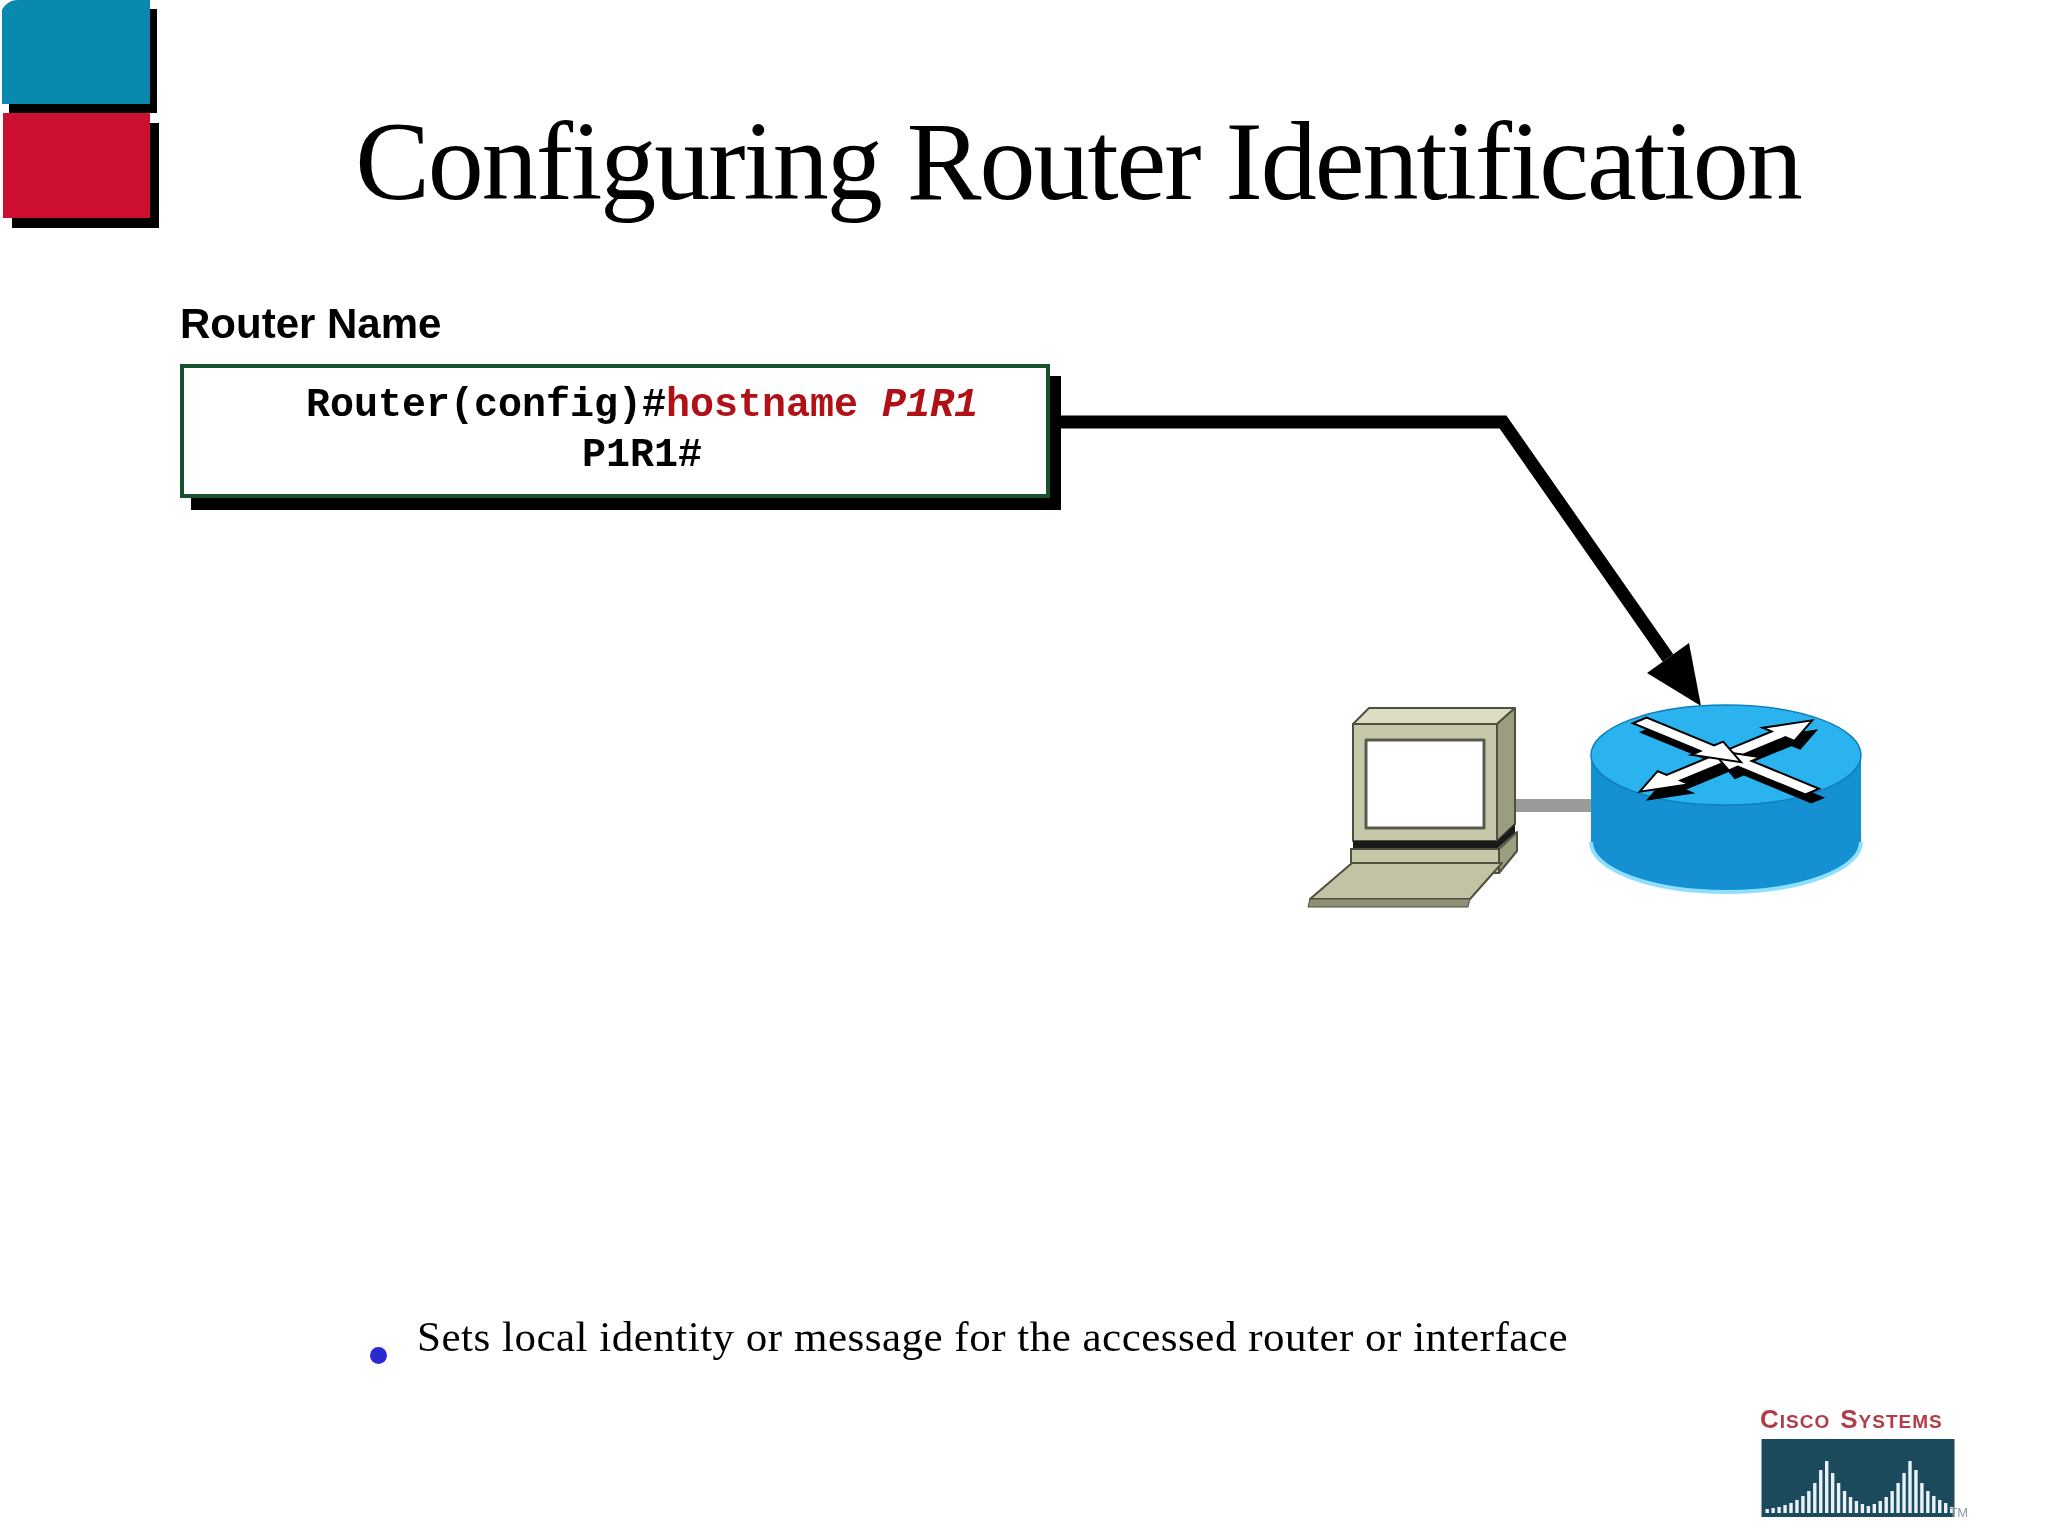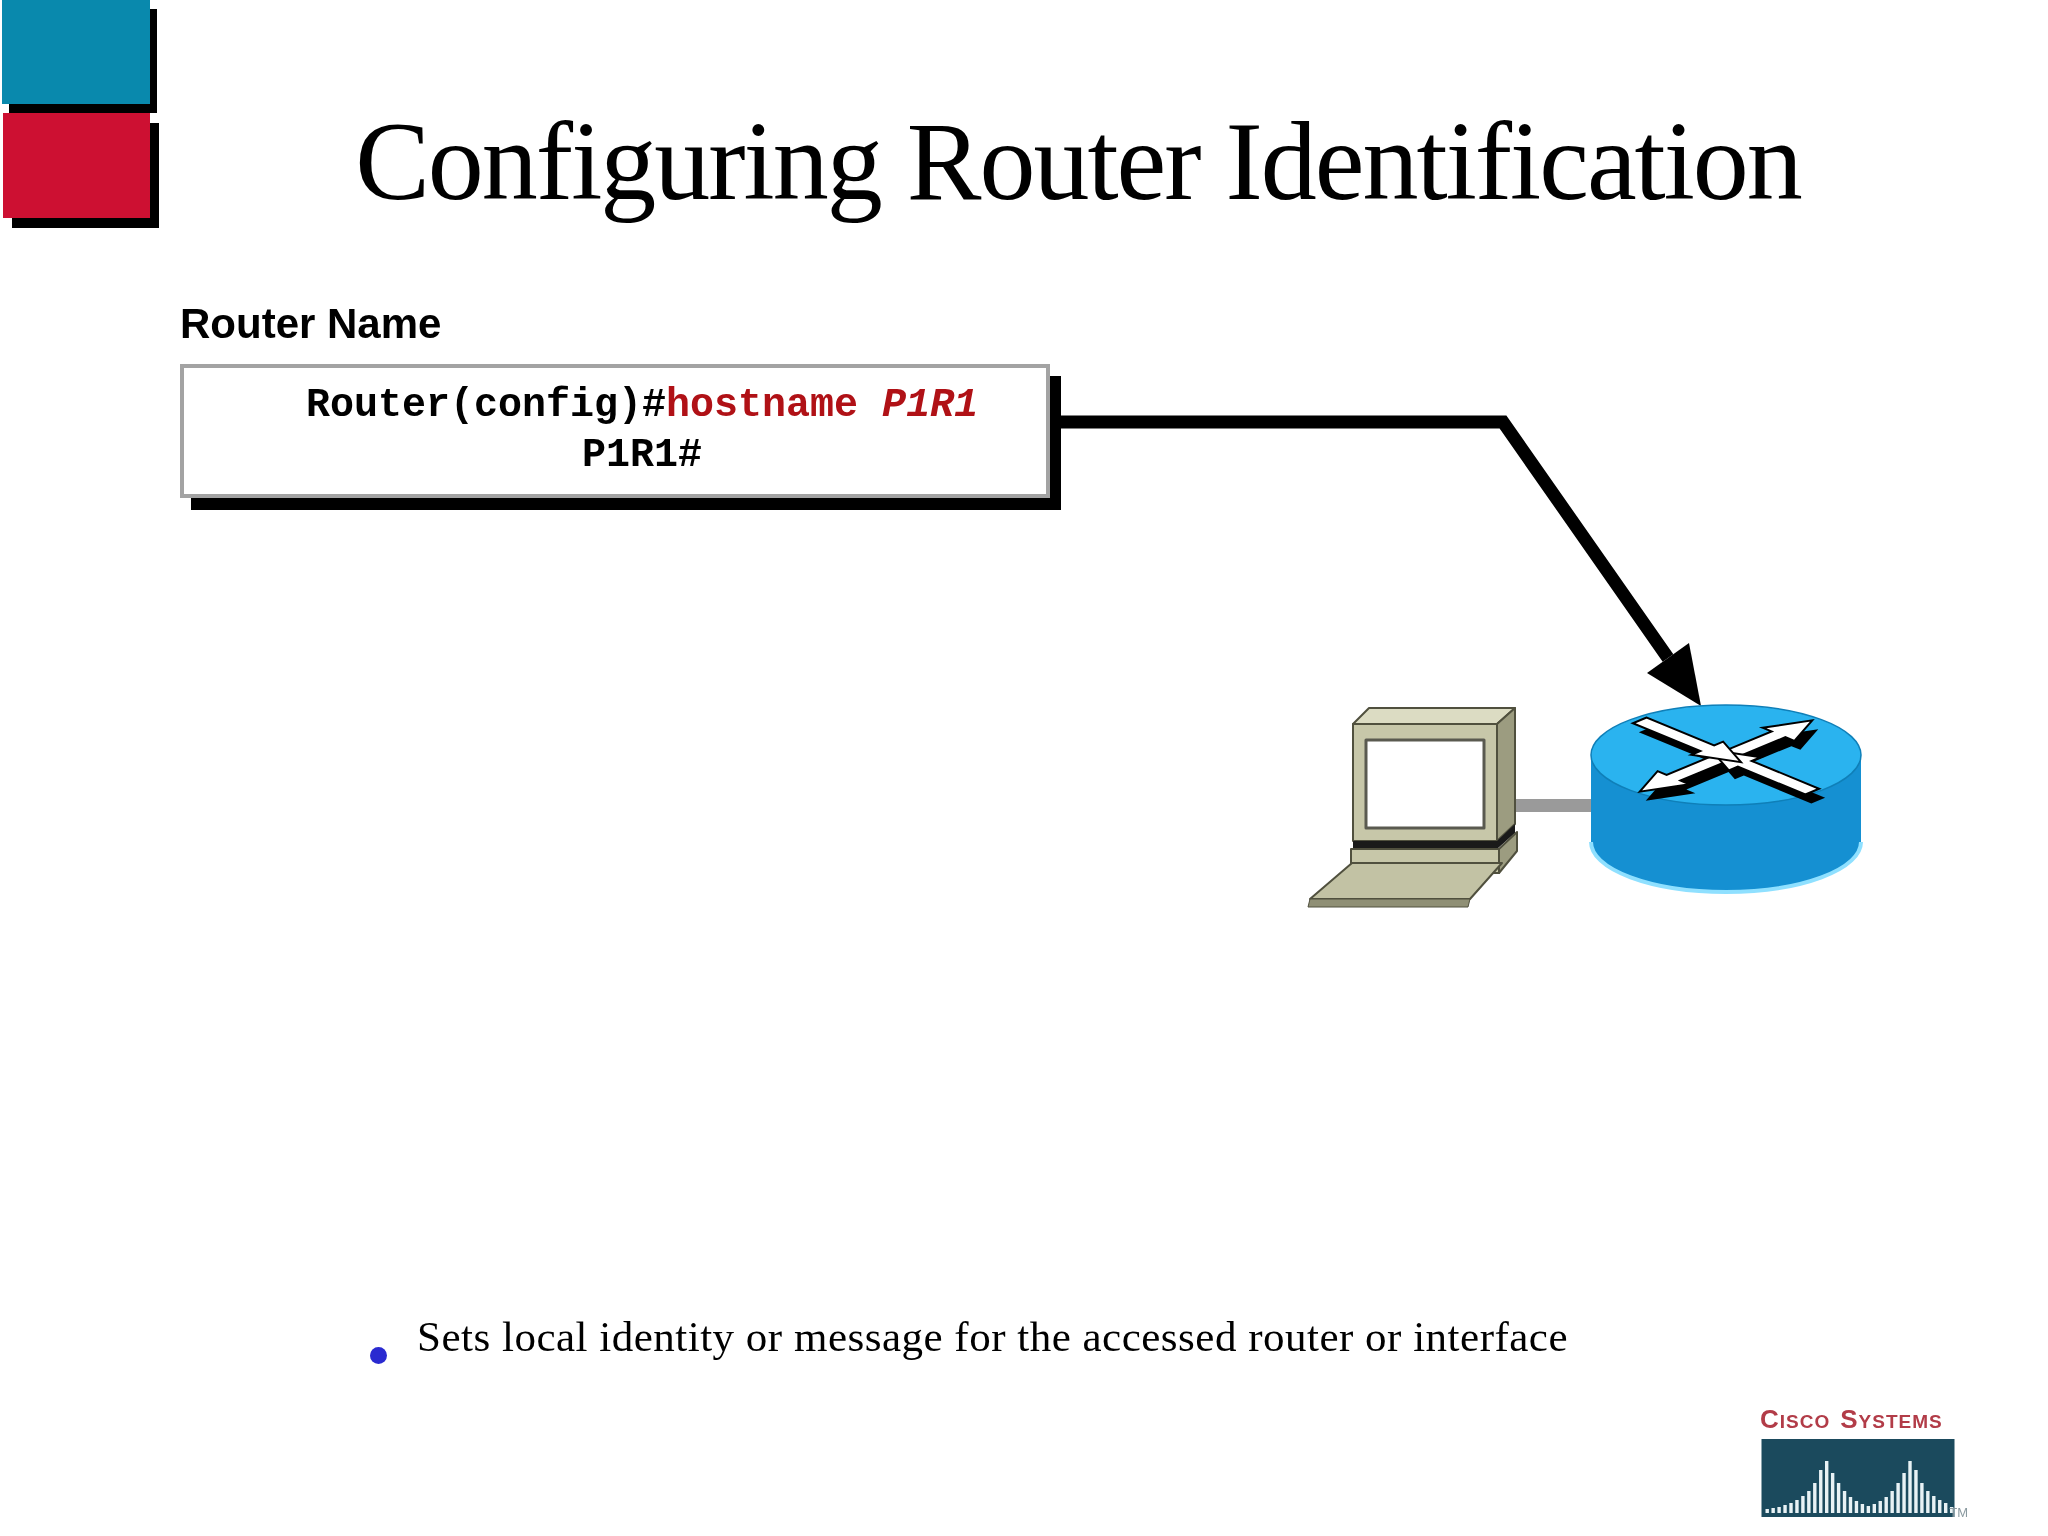--- a/index.html
+++ b/index.html
@@ -1,38 +1,39 @@
 <!DOCTYPE html>
 <html style="--teal: #0989ad; --red: #cd1032; --code_red: #b01116; --router_top: #2ab3ef; --router_side: #1590d2; --router_rim: #8fe0ff; --beige_front: #c7c7a9; --beige_top: #dcdcc3; --beige_side: #9c9c80; --keyboard: #c2c2a4; --keyboard_edge: #8f8f75; --cable_gray: #9a9a9a; --outline: #50503e; --logo_red: #b23c48; --logo_navy: #1b4a5d; --bar_white: #e8f2f5; --bullet_blue: #2a2ad0;"><head>
 <meta charset="utf-8">
 <style>
   html,body{margin:0;padding:0;background:#ffffff;}
   .slide{
     position:relative;width:2048px;height:1536px;overflow:hidden;background:#fff;
     font-family:"Liberation Sans",sans-serif;
+    border-radius:18px;
   }
   
   .sq{position:absolute;}
   .sq-teal{left:2px;top:0;width:148px;height:104px;background:var(--teal);box-shadow:7px 9px 0 #000;}
   .sq-red{left:3px;top:113px;width:147px;height:105px;background:var(--red);box-shadow:9px 10px 0 #000;}
   
   .title{
     position:absolute;left:54px;top:96px;width:2048px;text-align:center;
     font-family:"Liberation Serif",serif;font-size:112px;font-weight:400;color:#000;
     letter-spacing:-2px;line-height:130px;white-space:nowrap;
   }
   
   .section-label{
     position:absolute;left:180px;top:300px;font-size:42px;font-weight:700;color:#000;
     font-family:"Liberation Sans",sans-serif;line-height:48px;
   }
   
   .cli-box{
     position:absolute;left:180px;top:364px;width:870px;height:134px;background:#fff;
-    border:4px solid #a3a3a3;box-shadow:11px 12px 0 #000;box-sizing:border-box;
+    border:4px solid #14532d;box-shadow:11px 12px 0 #000;box-sizing:border-box;
     display:flex;flex-direction:column;justify-content:center;align-items:center;
     padding-left:54px;
     font-family:"Liberation Mono","DejaVu Sans Mono",monospace;
     font-size:40px;font-weight:700;line-height:50px;color:#000;white-space:pre;
   }
   .cli-red{color:var(--code_red);}
   .cli-arg{color:var(--code_red);font-style:italic;}
   
   .bullet-row{position:absolute;left:370px;top:1310px;display:flex;align-items:flex-end;}
   .bullet-dot{

